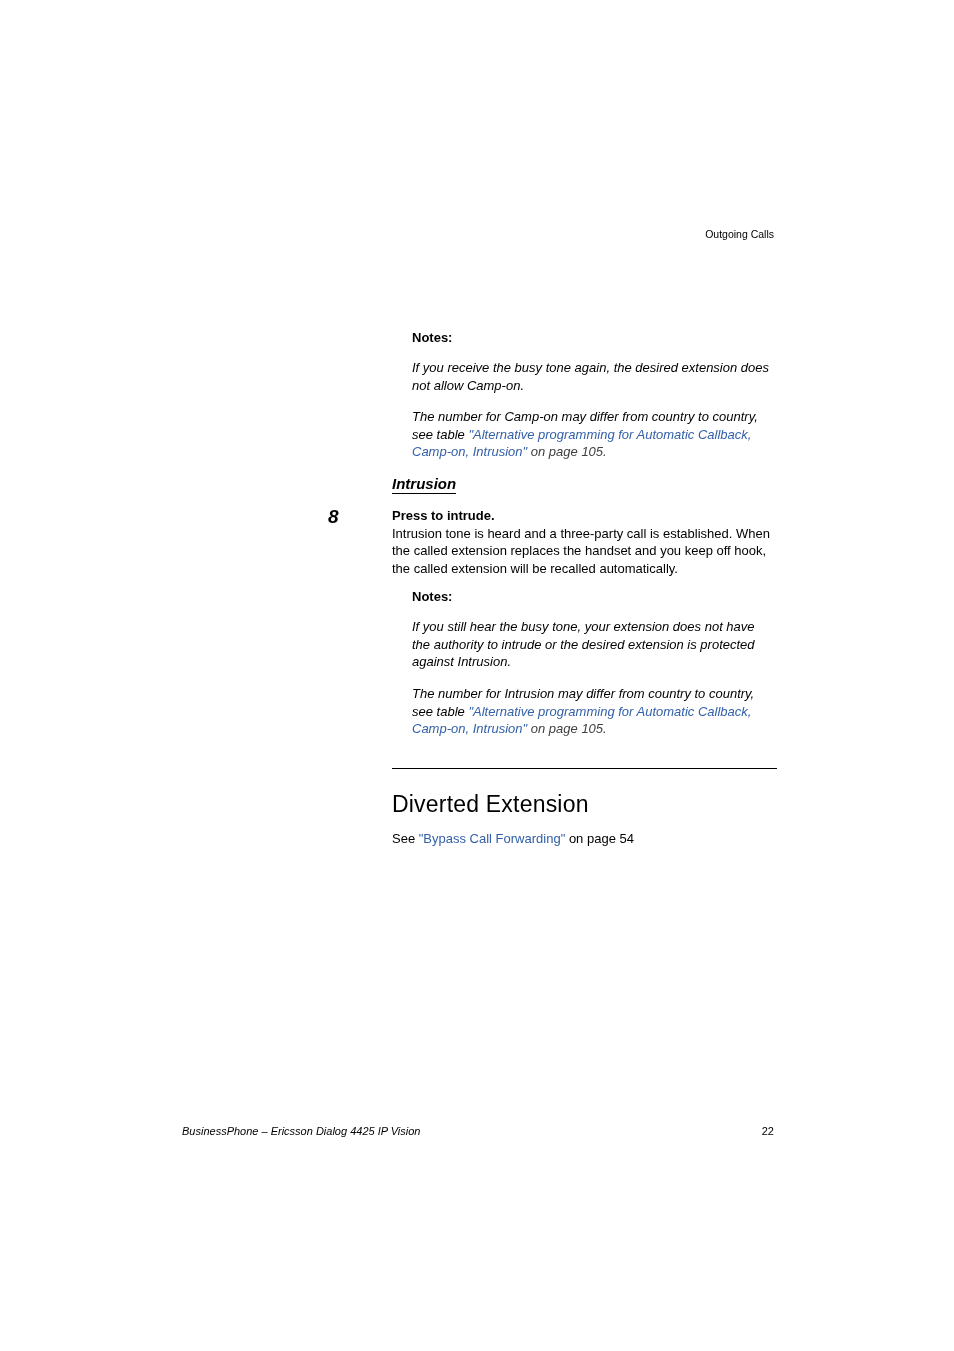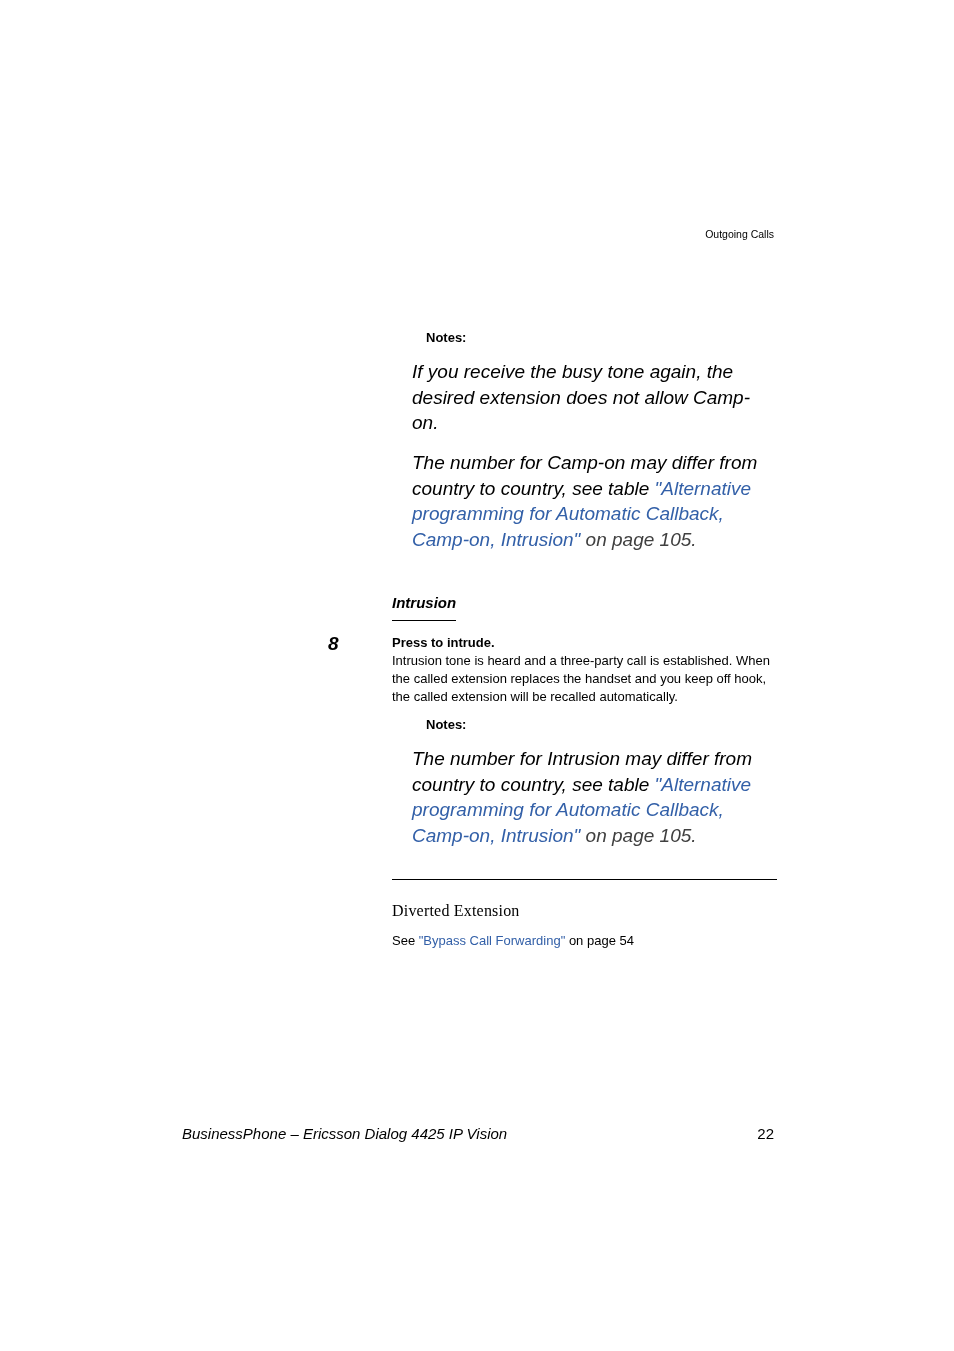--- a/index.html
+++ b/index.html
@@ -28,44 +28,43 @@
   }
   .content {
     position: absolute;
     top: 330px;
     left: 392px;
     width: 375px;
   }
   .notes-title {
     font-weight: bold;
     font-size: 13px;
-    margin: 0 0 14px 14px;
+    margin: 0 0 14px 0;
   }
   .note-italic {
     font-style: italic;
-    font-size: 19px;
+    font-size: 13px;
     line-height: 1.35;
     margin: 0 0 14px 0;
   }
   .link {
     color: #3360a8;
     font-style: italic;
   }
   .nonlink-italic-after {
     font-style: italic;
     color: #404040;
   }
   .sub-heading {
     font-style: italic;
     font-weight: bold;
     font-size: 15px;
     border-bottom: 1px solid #000;
     display: inline-block;
-    padding-bottom: 9px;
-    margin-top: 28px;
+    padding-bottom: 1px;
     margin-bottom: 6px;
   }
   .body-text {
     font-size: 13px;
     line-height: 1.35;
     margin: 0 0 12px 0;
     width: 385px;
   }
   .step-row {
     position: relative;
@@ -85,38 +84,37 @@
     font-size: 13px;
     margin: 0;
   }
   .divider {
     border: none;
     border-top: 1px solid #000;
     width: 385px;
     margin: 30px 0 22px 0;
   }
   .section-heading {
-    font-size: 16px;
+    font-size: 23px;
     font-weight: normal;
     margin: 0 0 12px 0;
     letter-spacing: 0.2px;
-    font-family: Liberation Serif, serif;
   }
   .see-line {
     font-size: 13px;
   }
   .see-link {
     color: #3360a8;
   }
   .footer {
     position: absolute;
     left: 182px;
     right: 180px;
     top: 1125px;
-    font-size: 15px;
+    font-size: 11px;
     display: flex;
     justify-content: space-between;
     align-items: center;
     gap: 27px;
   }
   .footer-left {
     font-style: italic;
   }
   .footer-right {
     font-style: normal;
@@ -148,20 +146,21 @@
 
       <div class="step-row">
         <span class="step-number">8</span>
         <p class="step-bold">Press to intrude.</p>
       </div>
       <p class="body-text">Intrusion tone is heard and a three-party call is established. When the called extension replaces the handset and you keep off hook, the called extension will be recalled automatically.</p>
     </div>
 
     <div class="indent-block">
       <p class="notes-title">Notes:</p>
+      <p class="note-italic">If you still hear the busy tone, your extension does not have the authority to intrude or the desired extension is protected against Intrusion.</p>
       <p class="note-italic">
         <span>The number for Intrusion may differ from country to country, see table </span><span class="link">"Alternative programming for Automatic Callback, Camp-on, Intrusion"</span><span class="nonlink-italic-after"> on page 105.</span>
       </p>
     </div>
 
     <hr class="divider">
 
     <div>
       <h2 class="section-heading">Diverted Extension</h2>
       <p class="see-line">

